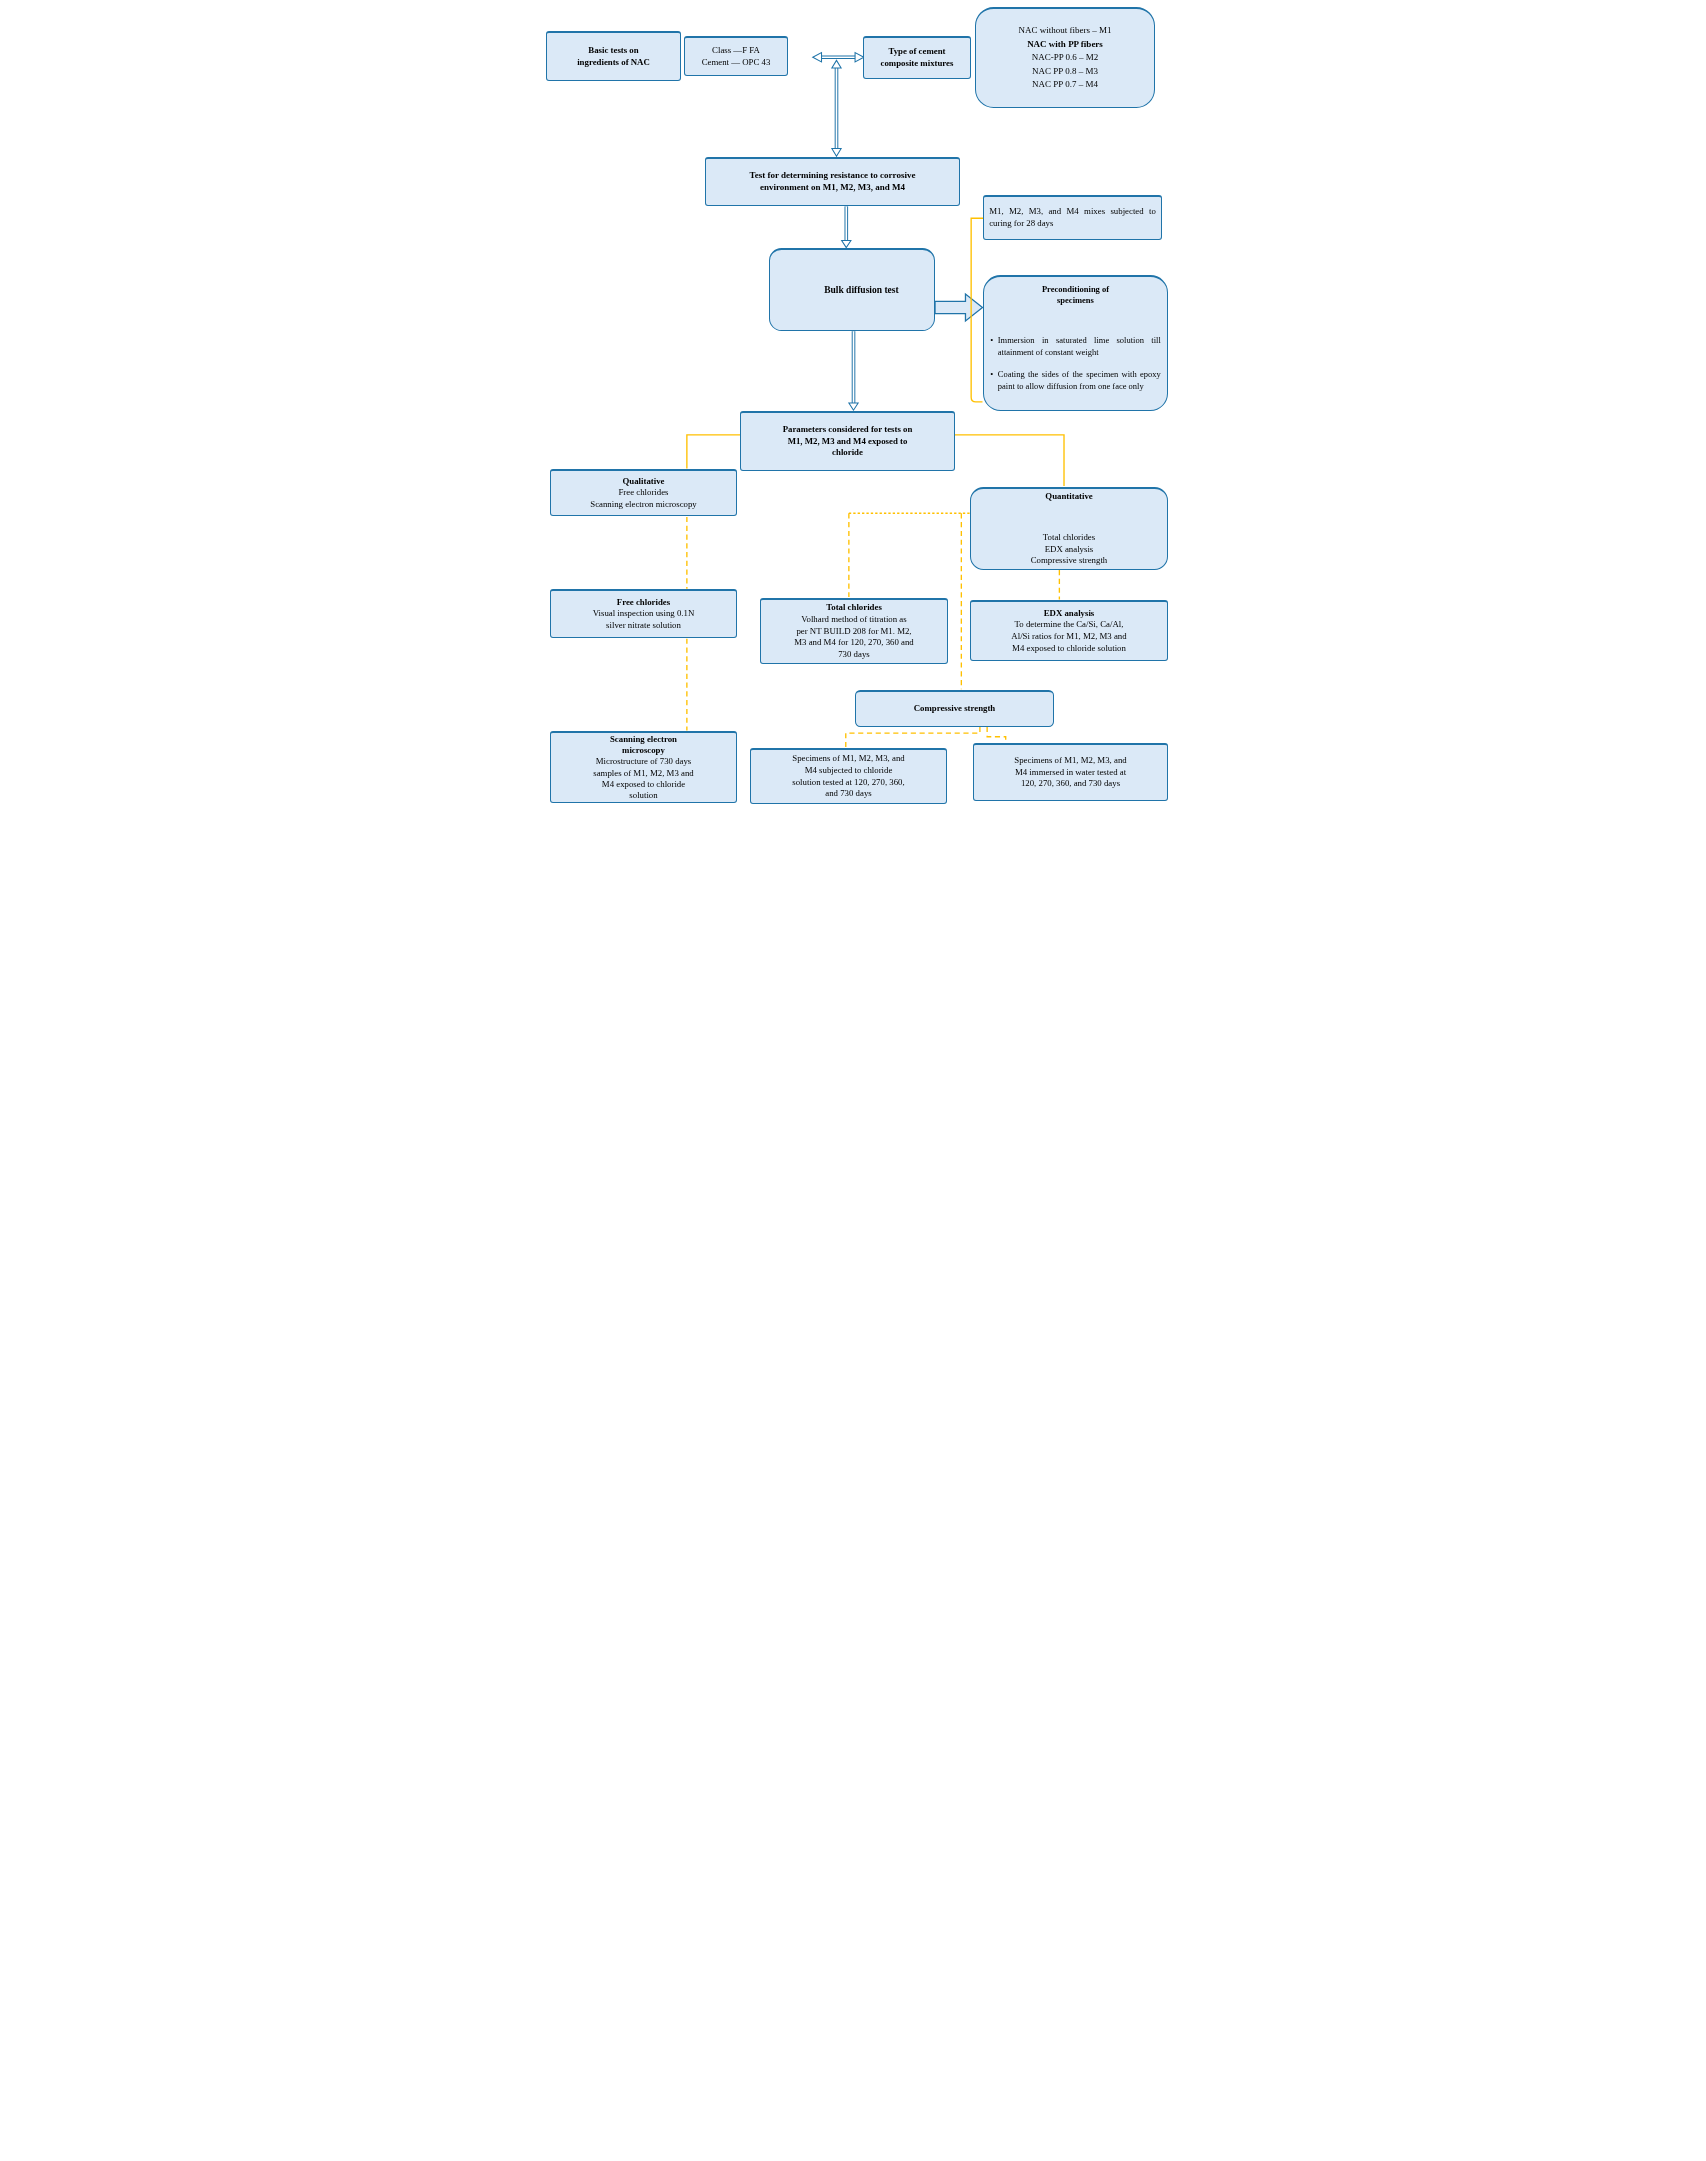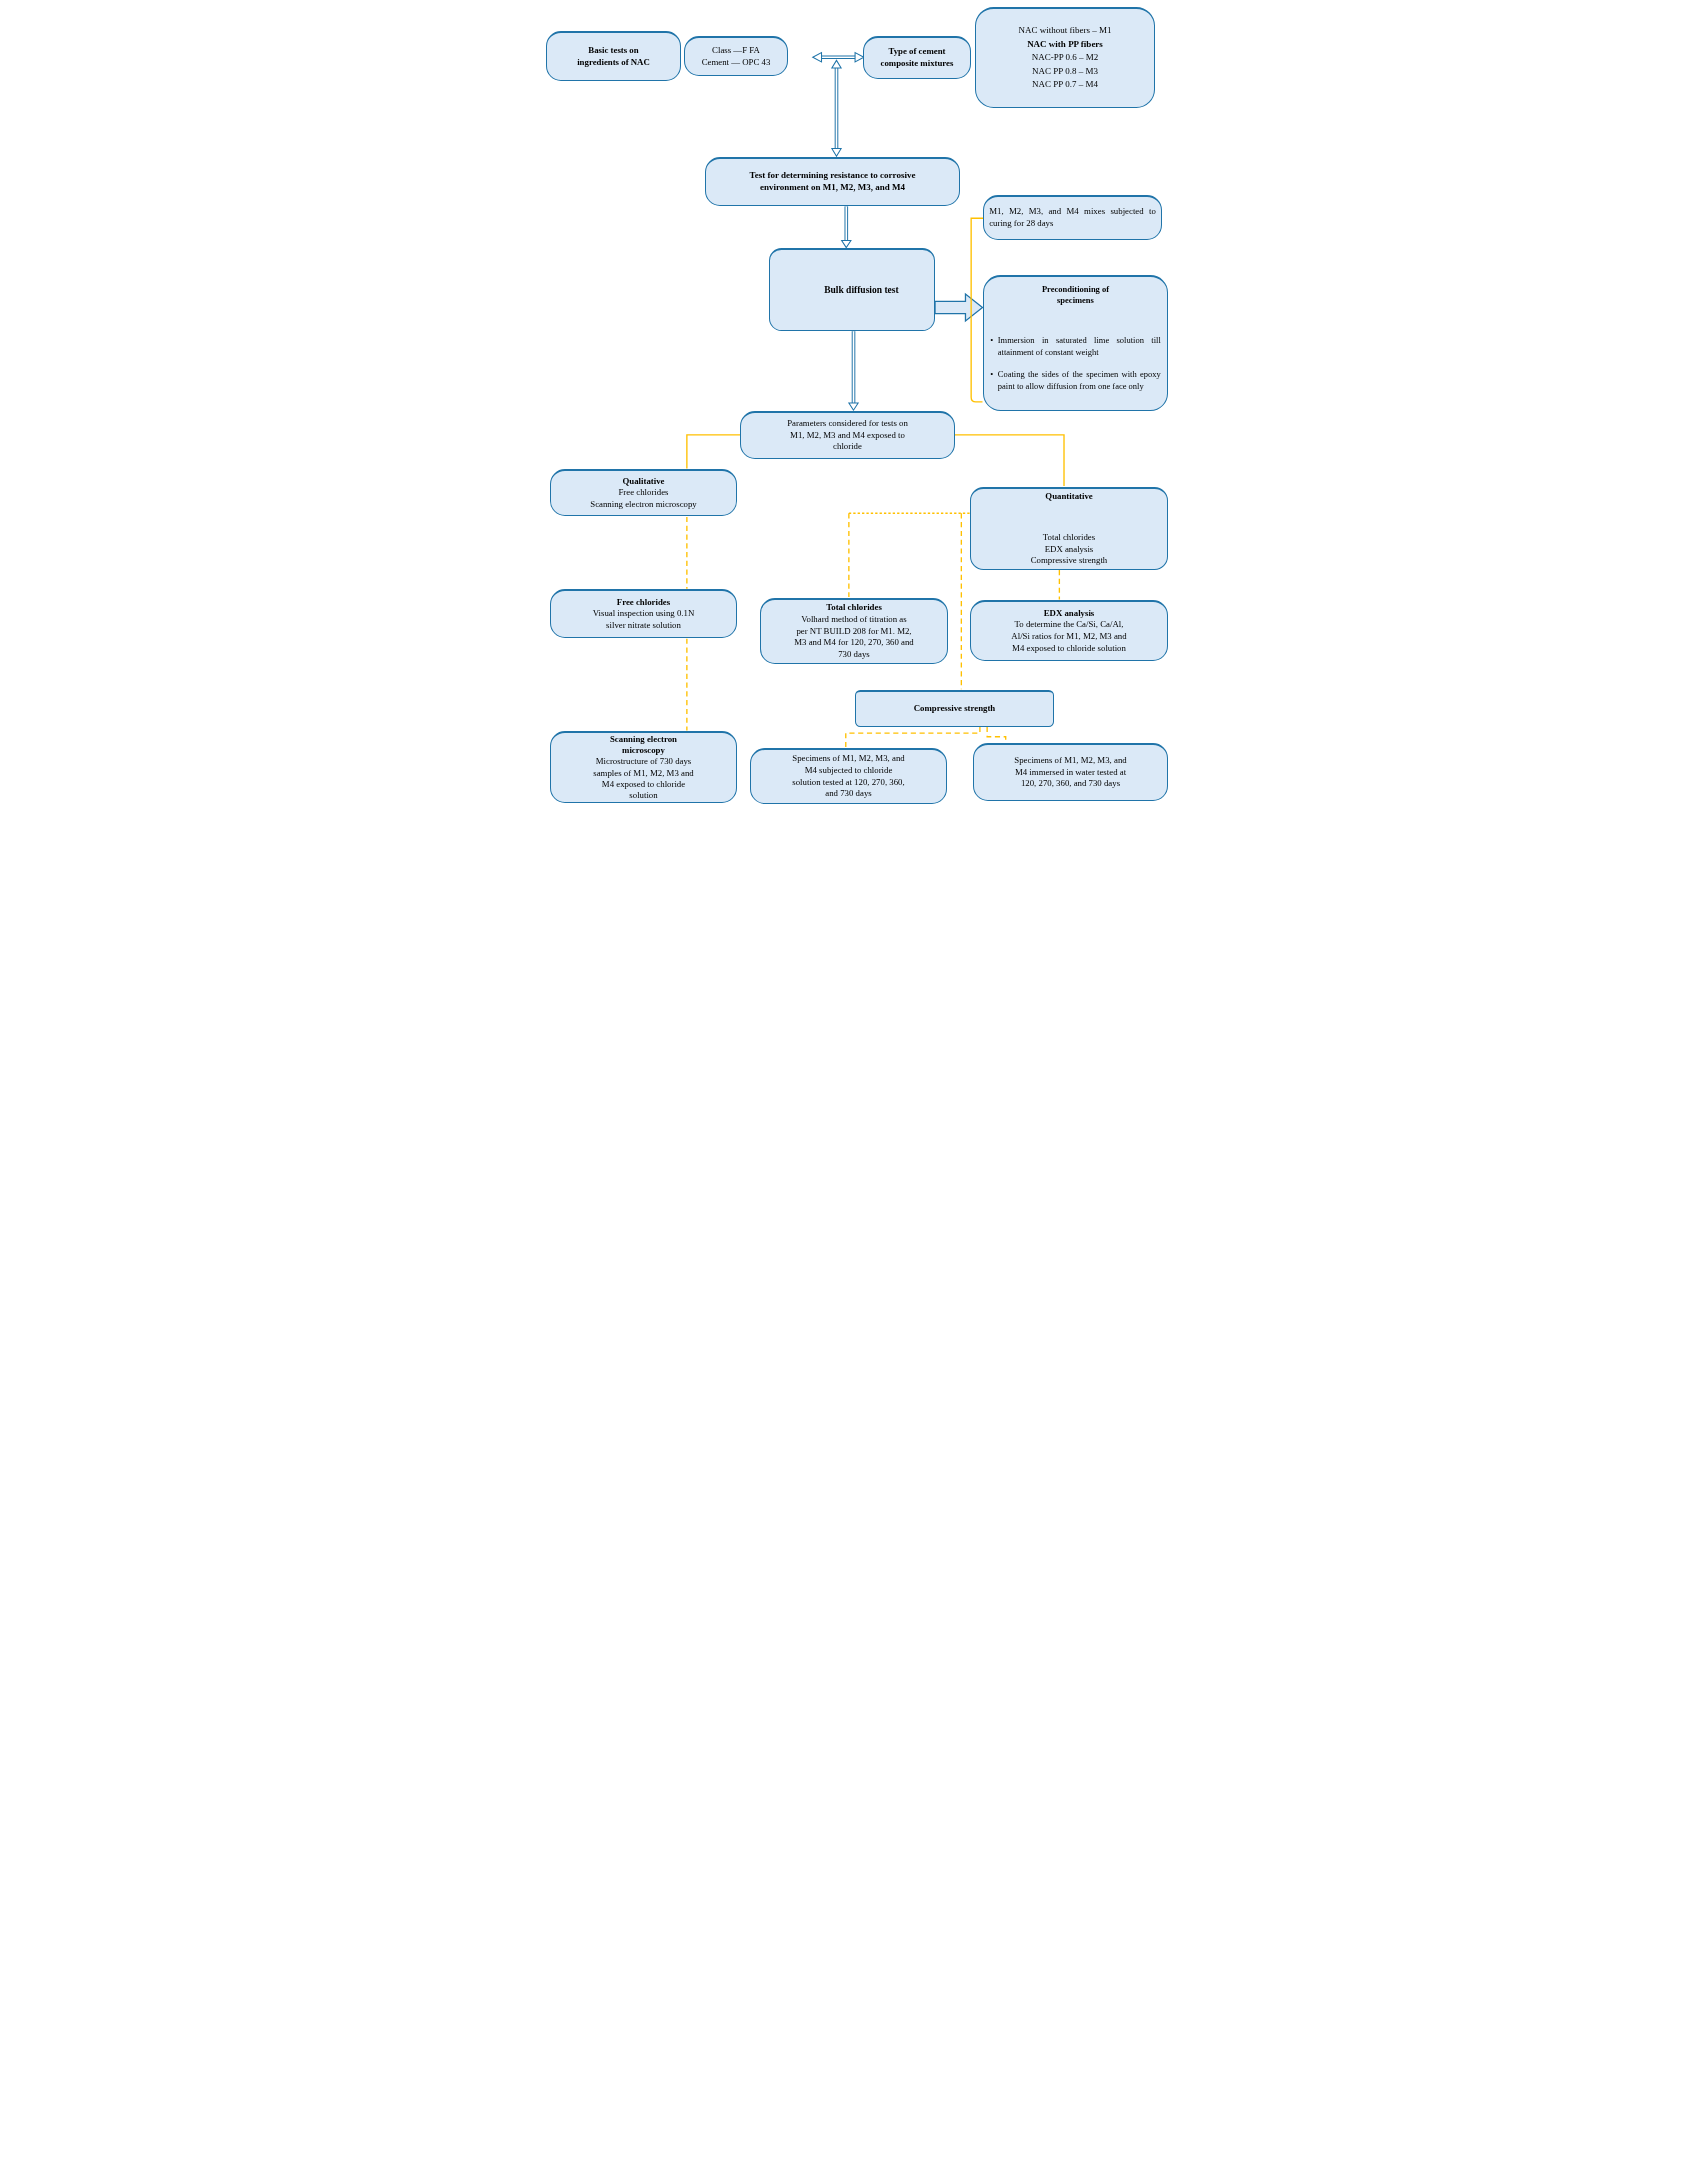--- a/index.html
+++ b/index.html
@@ -3,42 +3,42 @@
 <meta charset="utf-8">
 <style>
   html,body{margin:0;padding:0;background:#ffffff;}
   #canvas{
     position:relative;width:640px;height:810px;margin:0 auto;background:#ffffff;
     font-family:"Liberation Serif","DejaVu Serif",serif;color:#000;
   }
   #wires{position:absolute;left:0;top:0;width:640px;height:810px;}
   .node{
     position:absolute;box-sizing:border-box;
-    background:#dbe9f7;border:1.3px solid #2074a9;border-top-width:2.1px;border-radius:15px;
+    background:#dbe9f7;border:1.3px solid #2074a9;border-top-width:2.1px;border-radius:3px;
     display:flex;flex-direction:column;justify-content:center;align-items:center;
     text-align:center;white-space:pre-line;line-height:1.32;font-size:8.8px;padding:2.1px 5.2px;
   }
   .t{font-weight:bold;}
   .bold{font-weight:bold;}
   
   #basic{left:13px;top:31px;width:135px;height:50px;font-weight:bold;}
   #class{left:151px;top:36px;width:104px;height:40px;font-weight:normal;}
   #type{left:330px;top:36px;width:108px;height:43px;font-weight:bold;}
   #nacmix{left:442px;top:7.2px;width:180px;height:101px;border-radius:18.6px;font-size:9px;line-height:1.5;align-items:center;}
   #test{left:172px;top:157px;width:255px;height:49px;font-weight:bold;font-size:9px;}
   #curing{left:450px;top:195px;width:179px;height:45px;}
   #curing .jus{width:100%;text-align:justify;white-space:normal;}
   #bulk{left:236px;top:248px;width:166px;height:83px;font-weight:bold;font-size:9.5px;border-radius:12.4px;padding-left:24px;}
   #precond{left:450px;top:275px;width:185px;height:136px;border-radius:17.5px;font-size:8.5px;padding:3.1px 6.2px;}
   #precond .t{margin-bottom:18px;}
   .bullets{width:100%;}
   .brow{display:flex;gap:4.6px;text-align:justify;white-space:normal;line-height:1.34;}
   .dot{flex:0 0 auto;}
   .btxt{flex:1 1 auto;}
-  #params{left:207px;top:411px;width:215px;height:48px;font-weight:normal;}
+  #params{left:207px;top:411px;width:215px;height:60px;font-weight:bold;}
   #qual{left:17px;top:469px;width:187px;height:47px;}
   #quant{left:437px;top:487px;width:198px;height:83px;border-radius:13.4px;justify-content:space-between;}
   #freechl{left:17px;top:589px;width:187px;height:49px;}
   #totchl{left:227px;top:598px;width:188px;height:66px;}
   #edx{left:437px;top:600px;width:198px;height:61px;}
   #comp{left:322px;top:690px;width:199px;height:37px;font-weight:bold;border-radius:5.2px;}
   #sem{left:17px;top:731px;width:187px;height:72px;line-height:1.28;}
   #specchl{left:217px;top:748px;width:197px;height:56px;}
   #specwater{left:440px;top:743px;width:195px;height:58px;}
   

